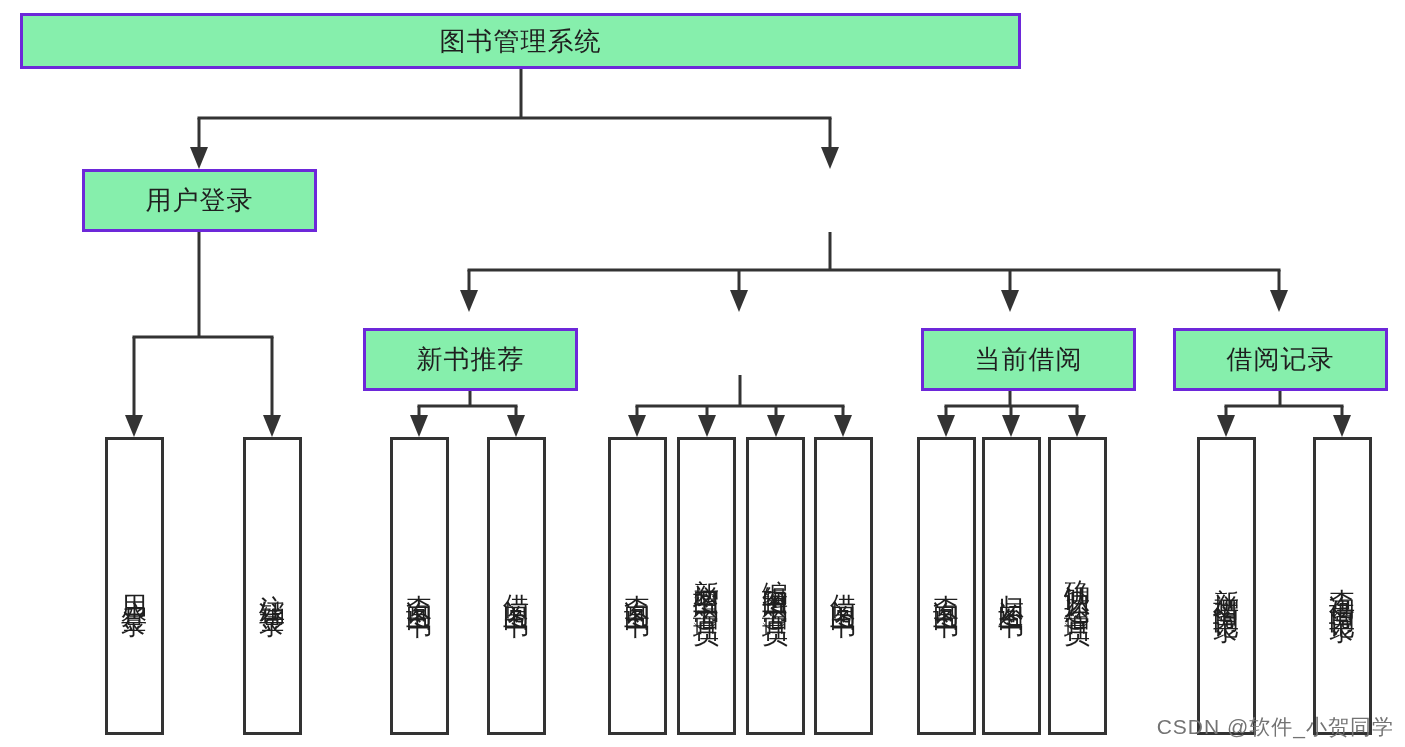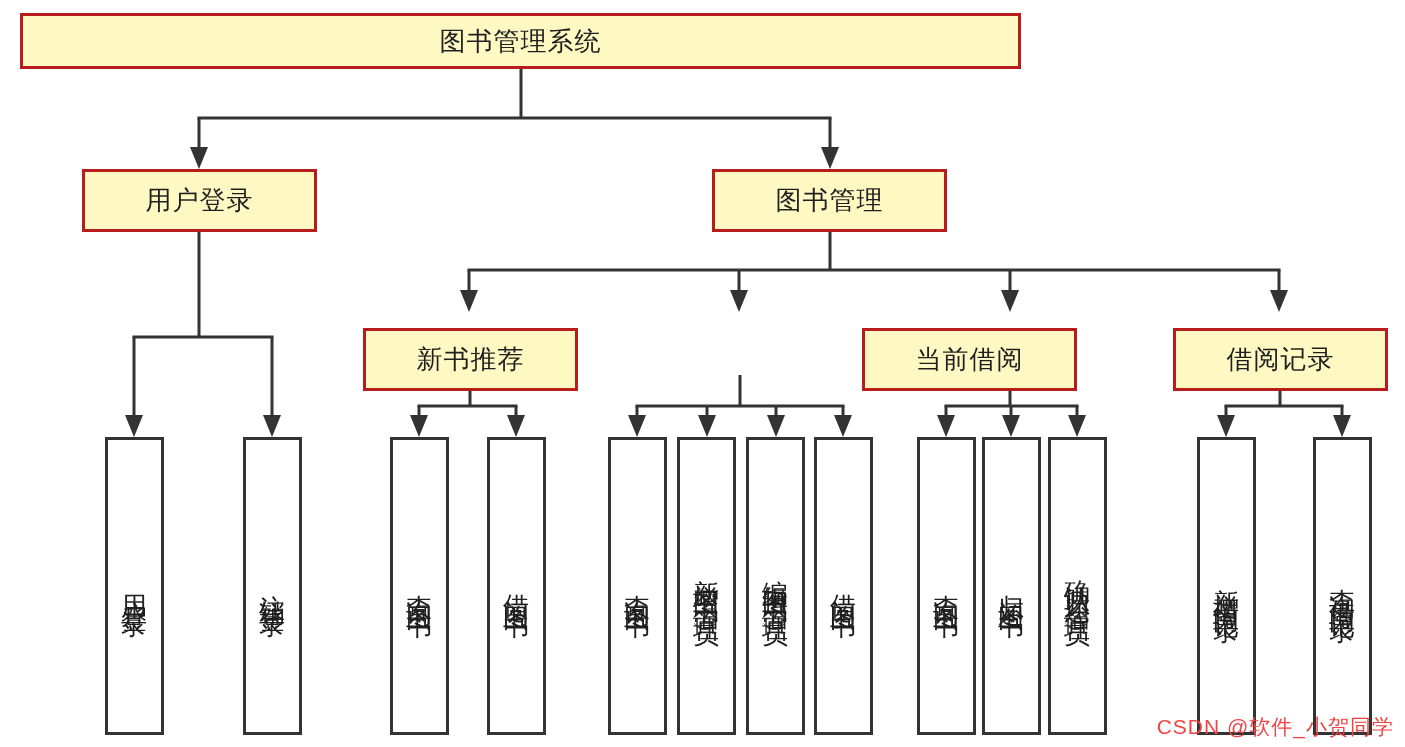--- a/index.html
+++ b/index.html
@@ -19,22 +19,22 @@
   #connectors {
     position: absolute;
     left: 0;
     top: 0;
     width: 1405px;
     height: 747px;
   }
   .box {
     position: absolute;
     box-sizing: border-box;
-    border: 3px solid #b91c1c;
-    background: #fef9c3;
+    border: 3px solid #6d28d9;
+    background: #86efac;
     display: flex;
     align-items: center;
     justify-content: center;
   }
   .hbox {
     font-size: 26px;
     letter-spacing: 1px;
     white-space: nowrap;
   }
   .root {
@@ -72,21 +72,21 @@
     font-size: 26px;
     line-height: 1;
     letter-spacing: 6px;
     white-space: nowrap;
   }
   .watermark {
     position: absolute;
     right: 11px;
     bottom: 6px;
     font-size: 21px;
-    color: #ef4444;
+    color: #737373;
     letter-spacing: 1px;
     white-space: nowrap;
     z-index: 5;
   }
 </style>
 </head>
 <body>
 
 <div id="canvas">
 
@@ -180,28 +180,25 @@
     </g>
   </svg>
 
   <div class="box root hbox">
     <span>图书管理系统</span>
   </div>
 
   <div class="box lvl2 hbox" style="left:82px">
     <span>用户登录</span>
   </div>
-  <div class="box lvl2 hbox" style="left:712px">
-    <span>图书管理</span>
-  </div>
 
   <div class="box lvl3 hbox" style="left:363px">
     <span>新书推荐</span>
   </div>
-  <div class="box lvl3 hbox" style="left:862px">
+  <div class="box lvl3 hbox" style="left:921px">
     <span>当前借阅</span>
   </div>
   <div class="box lvl3 hbox" style="left:1173px">
     <span>借阅记录</span>
   </div>
 
   <div class="vbox" style="left:105px">
     <span class="vlabel">用户登录</span>
   </div>
   <div class="vbox" style="left:243px">

